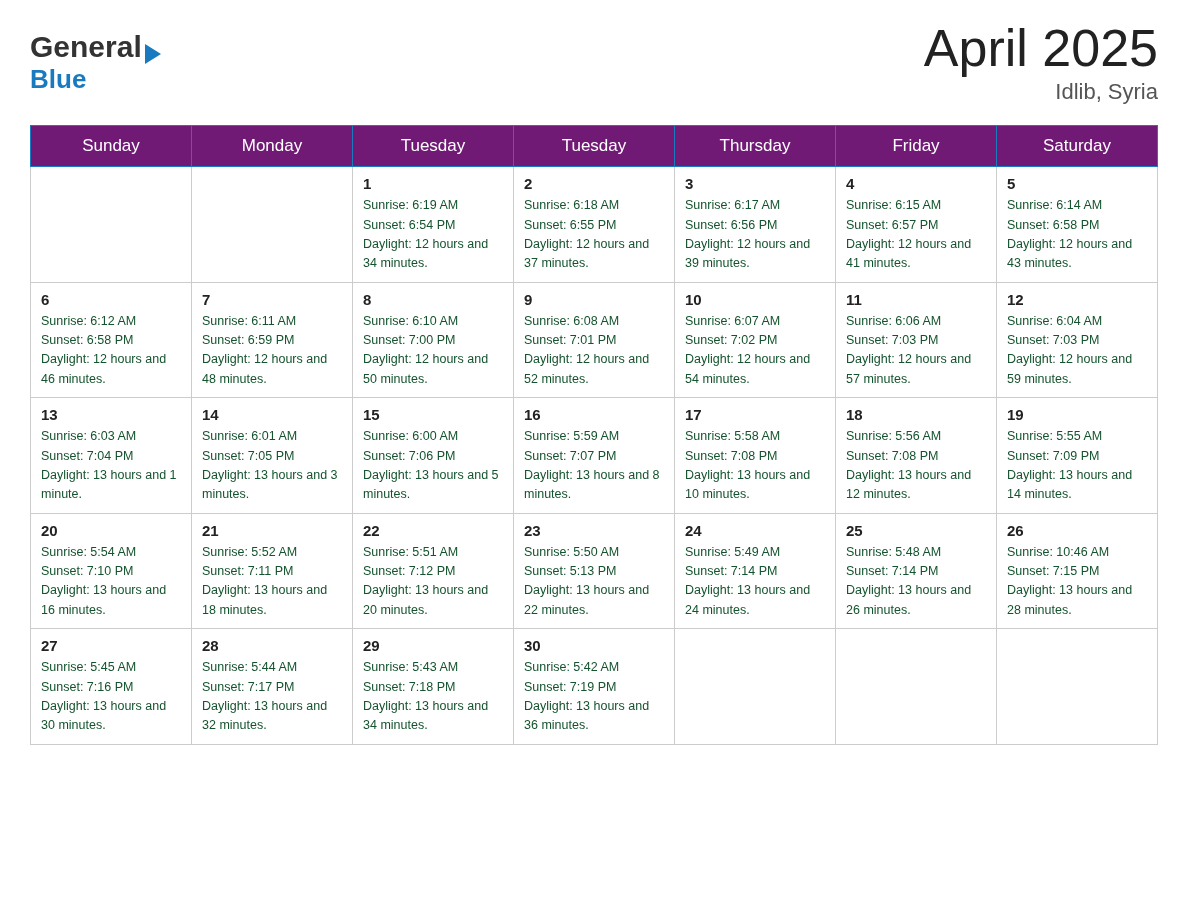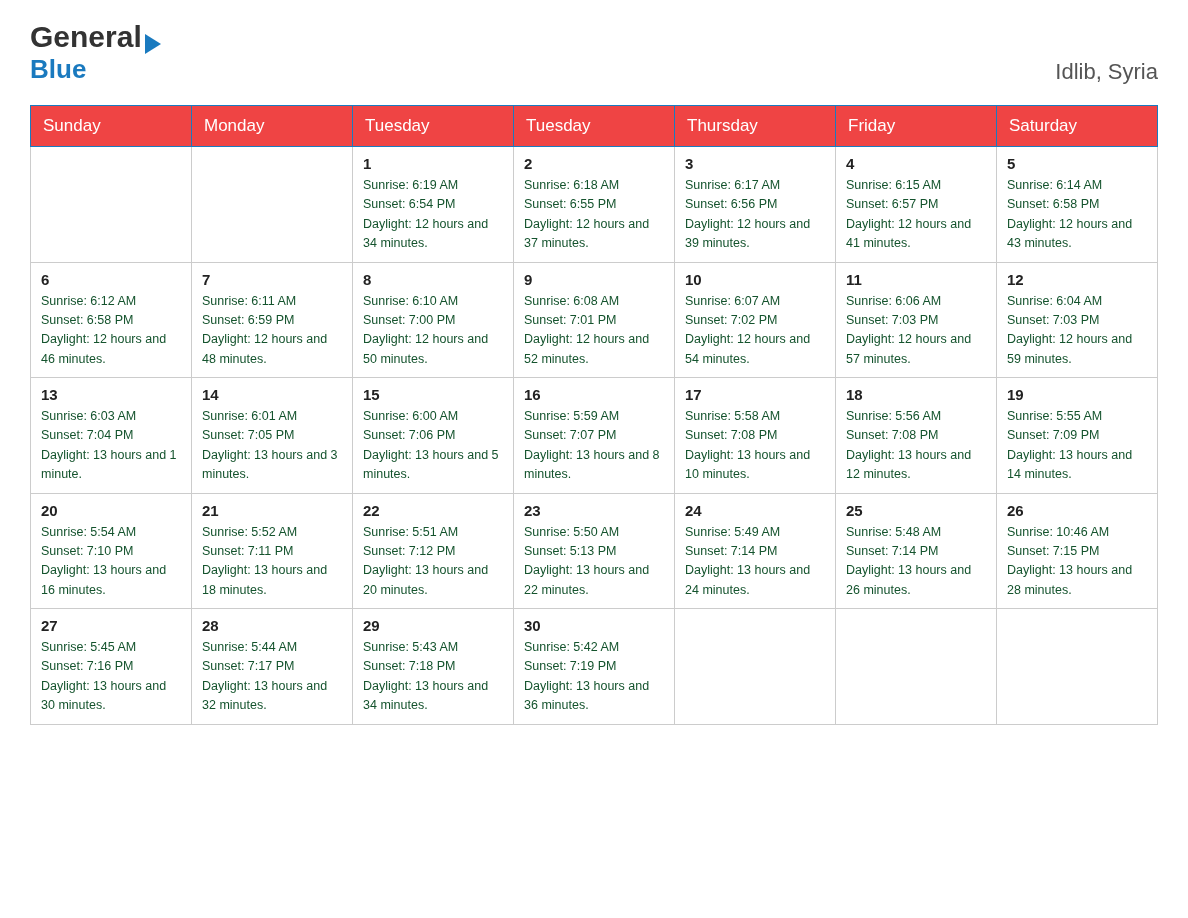--- a/index.html
+++ b/index.html
@@ -6,21 +6,21 @@
     body {
       font-family: Arial, sans-serif;
       background: #fff;
       width: 1188px;
       min-height: 918px;
       padding: 20px 30px;
     }
     .header {
       display: flex;
       justify-content: space-between;
-      align-items: flex-end;
+      align-items: center;
       margin-bottom: 20px;
     }
     .logo {
       display: flex;
       align-items: center;
       gap: 2px;
     }
     .logo-wrapper {
       display: flex;
       flex-direction: column;
@@ -34,34 +34,34 @@
     }
     .month-title {
       font-size: 52px;
       font-weight: normal;
       color: #222;
       line-height: 1.1;
     }
     .location {
       font-size: 22px;
       color: #555;
-      margin-top: 16px;
+      margin-top: 2px;
     }
     .calendar {
       width: 100%;
       border-collapse: collapse;
       border: 1px solid #ccc;
     }
     .calendar th {
-      background-color: #ef4444;
+      background-color: #701a75;
       color: #fff;
       font-size: 17px;
       font-weight: normal;
       padding: 10px 12px;
-      text-align: left;
+      text-align: center;
       border: 1px solid #1a7abf;
     }
     .calendar td {
       width: 14.28%;
       vertical-align: top;
       padding: 8px 10px;
       border: 1px solid #ccc;
       font-size: 13px;
       color: #333;
       min-height: 110px;
@@ -112,20 +112,21 @@
   <div class="logo">
     <div class="logo-wrapper">
       <div class="logo-top">
         <span class="general-text">General</span>
         <span class="triangle-right"></span>
       </div>
       <div class="blue-line">Blue</div>
     </div>
   </div>
   <div class="title-section">
+    <div class="month-title">April 2025</div>
     <div class="location">Idlib, Syria</div>
   </div>
 </div>
 
 <table class="calendar">
   <thead>
     <tr>
     <th>Sunday</th>
         <th>Monday</th>
         <th>Tuesday</th>

